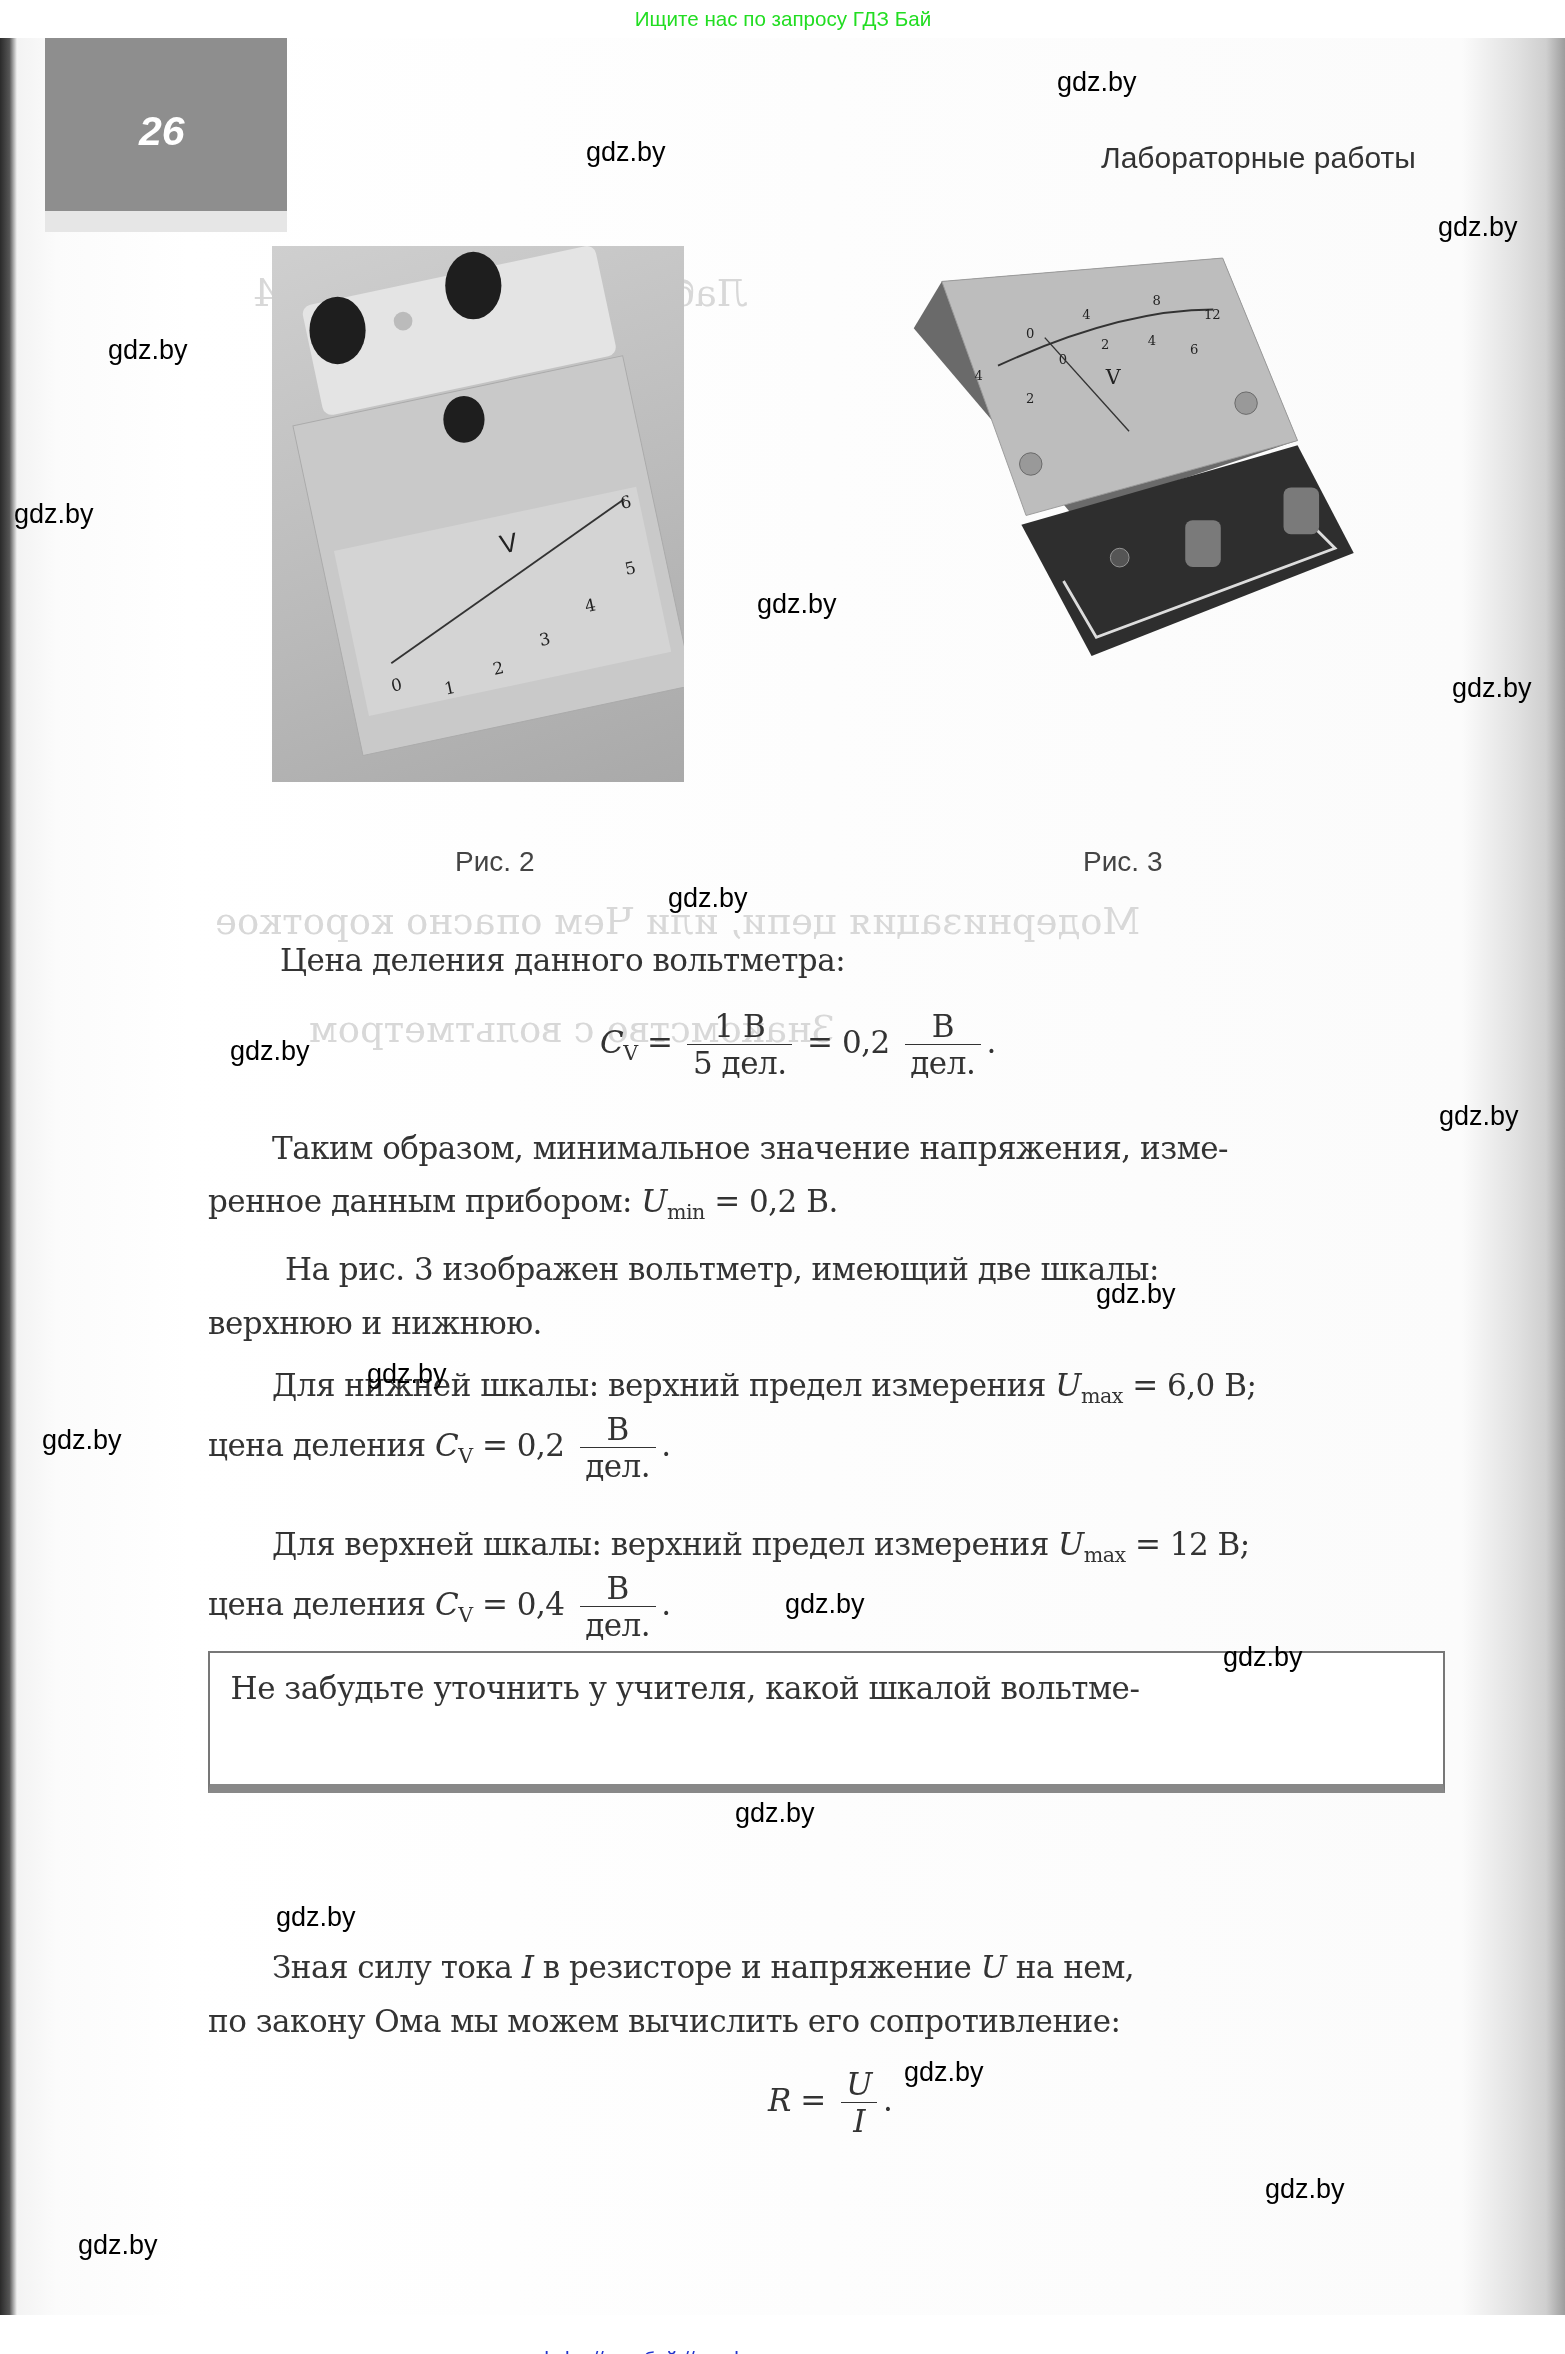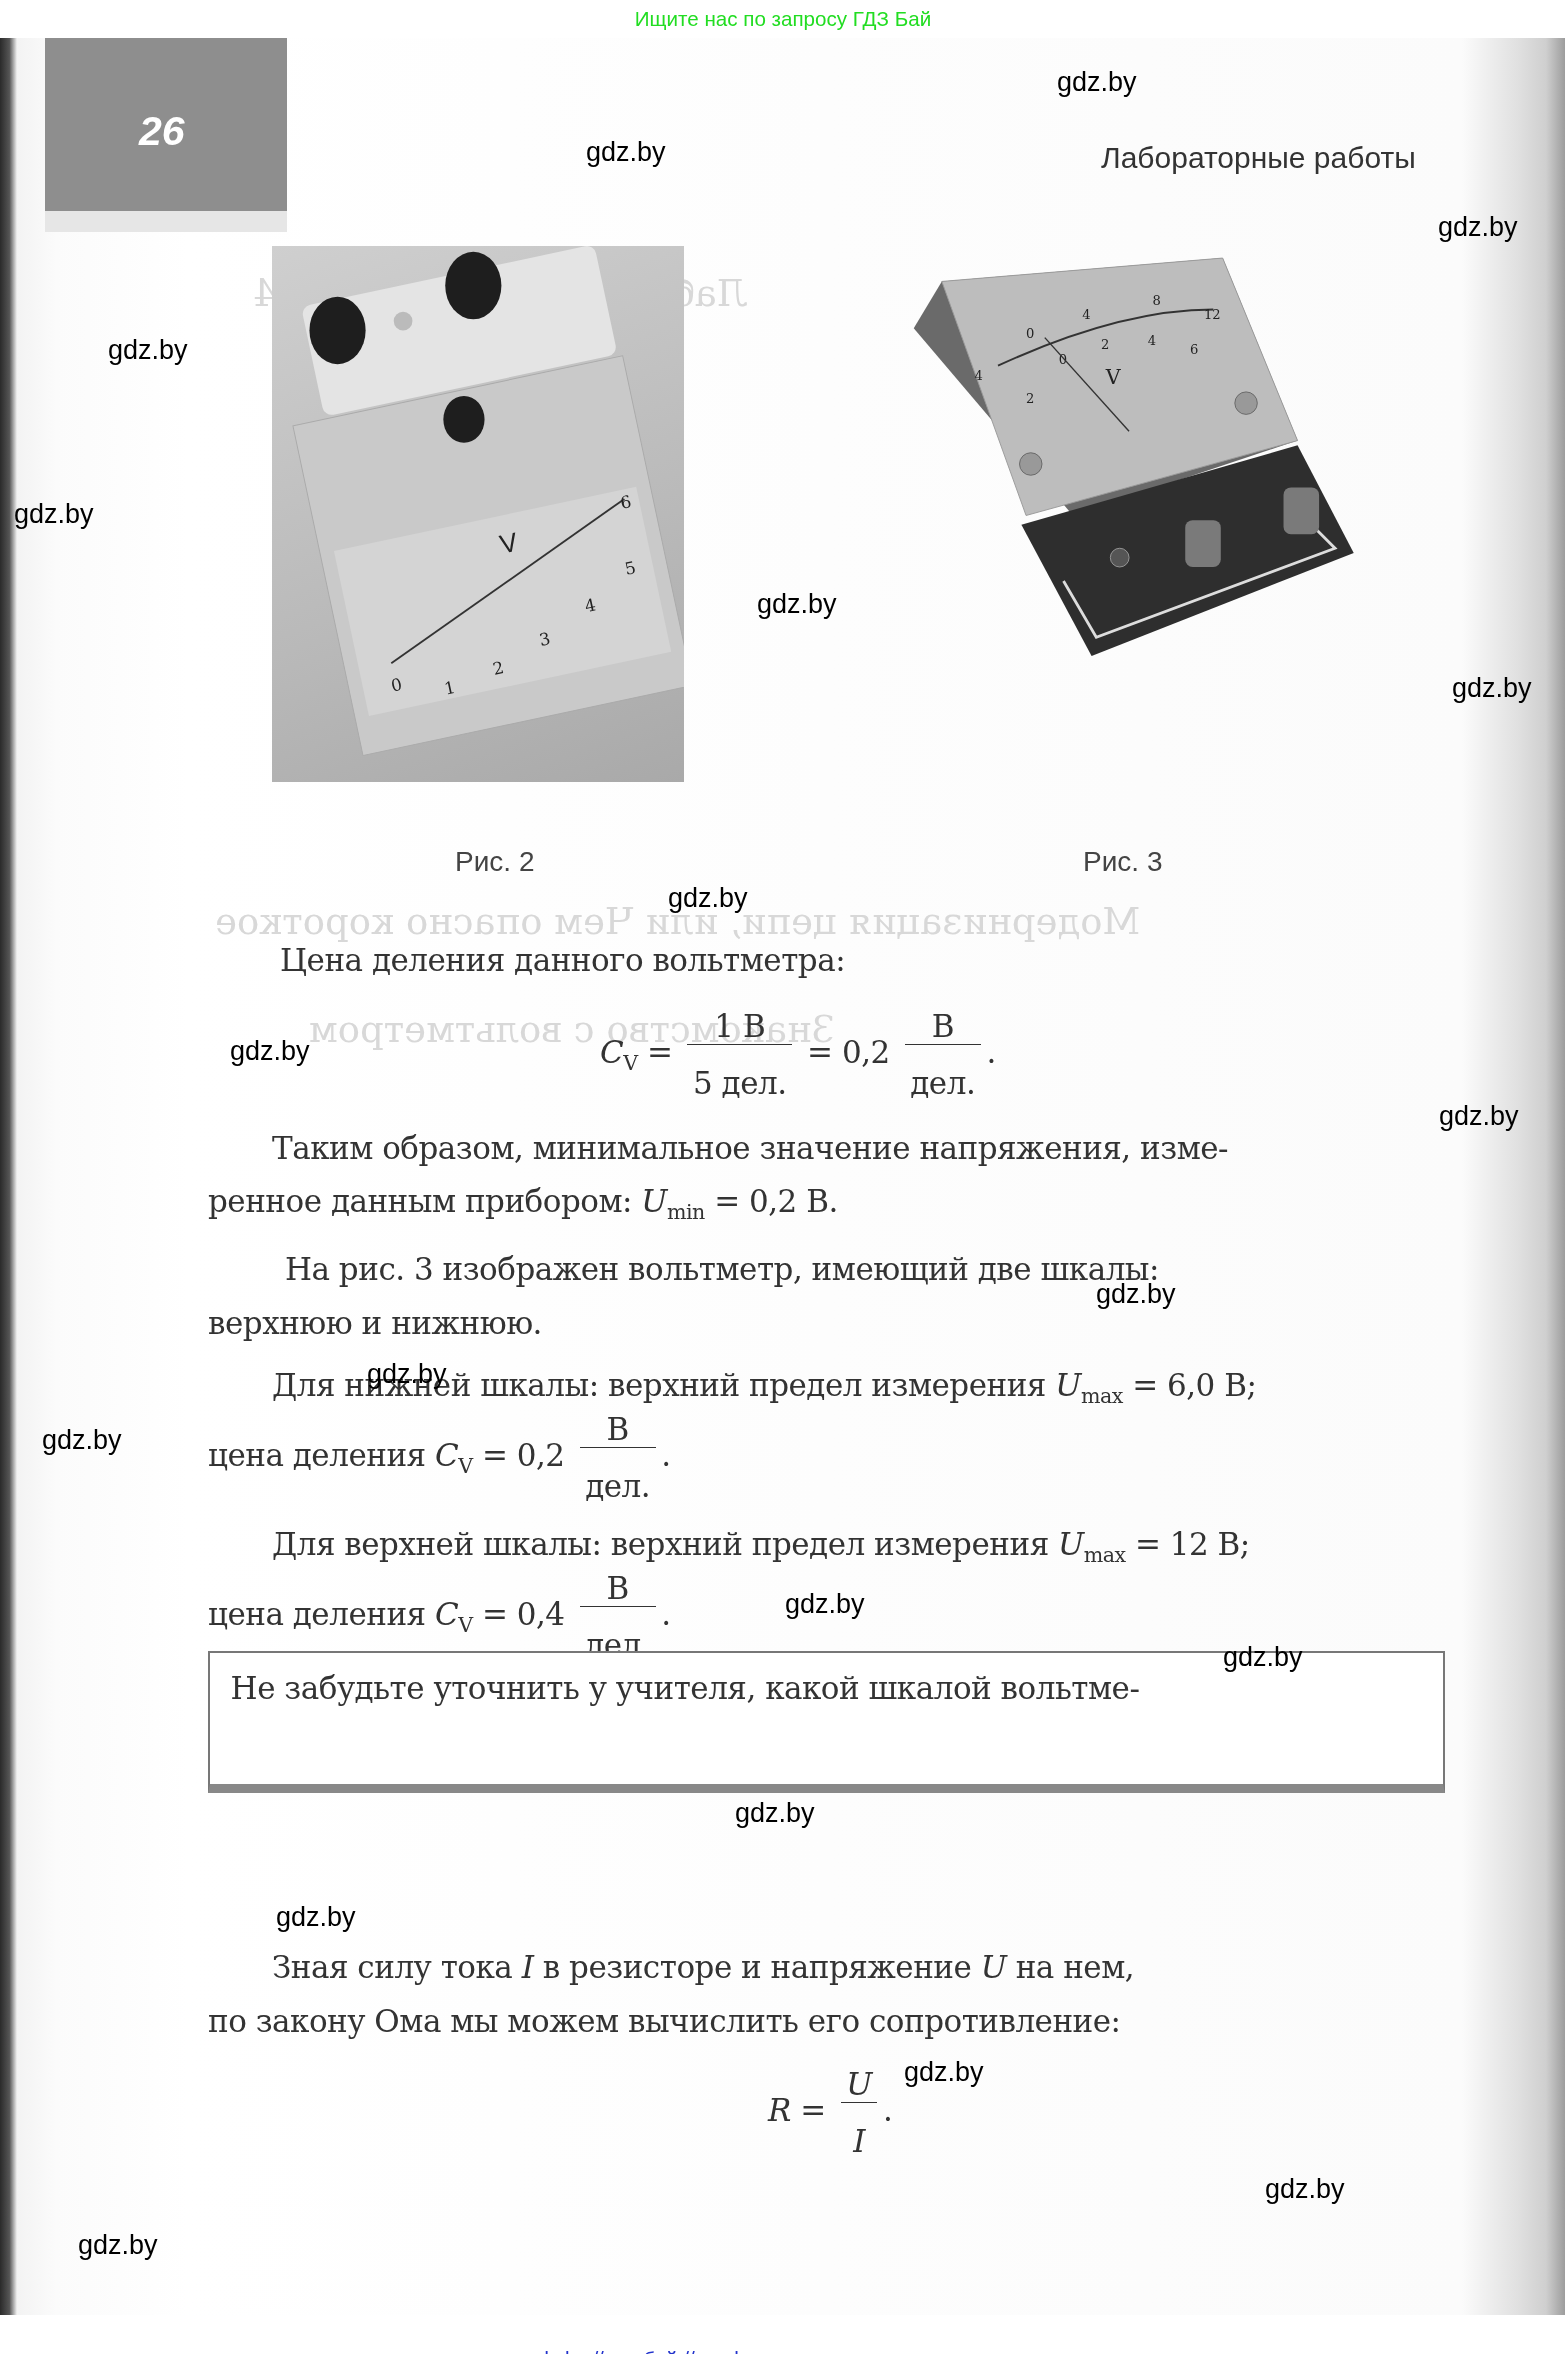--- a/index.html
+++ b/index.html
@@ -49,21 +49,21 @@
   .text {
     position: absolute; font-family: "DejaVu Serif", serif; font-size: 31px; color: #333;
     white-space: nowrap; letter-spacing: -0.5px;
   }
   .ital { font-style: italic; }
   sub { font-size: 20.6px; }
   .frac {
     display: inline-block; vertical-align: middle; text-align: center; margin: 0 5.6px;
   }
   .frac .num { display: block; border-bottom: 1.9px solid #333; padding: 0 5.6px; }
-  .frac .den { display: block; padding: 0 5.6px; margin-top: 20px; }
+  .frac .den { display: block; padding: 0 5.6px; }
   .note-box {
     position: absolute; left: 208px; top: 1613px; width: 1233px; height: 131px;
     border: 2.8px solid #777; border-bottom: 9.4px solid #888; background: #fff;
   }
   .section-head {
     position: absolute; left: 208px; top: 1836px; font-family: "Liberation Sans", sans-serif;
     font-size: 36px; color: #444; display: flex; align-items: center;
   }
   .section-marker { width: 13px; height: 32px; background: #888; margin-right: 20.6px; }
   .wm {

